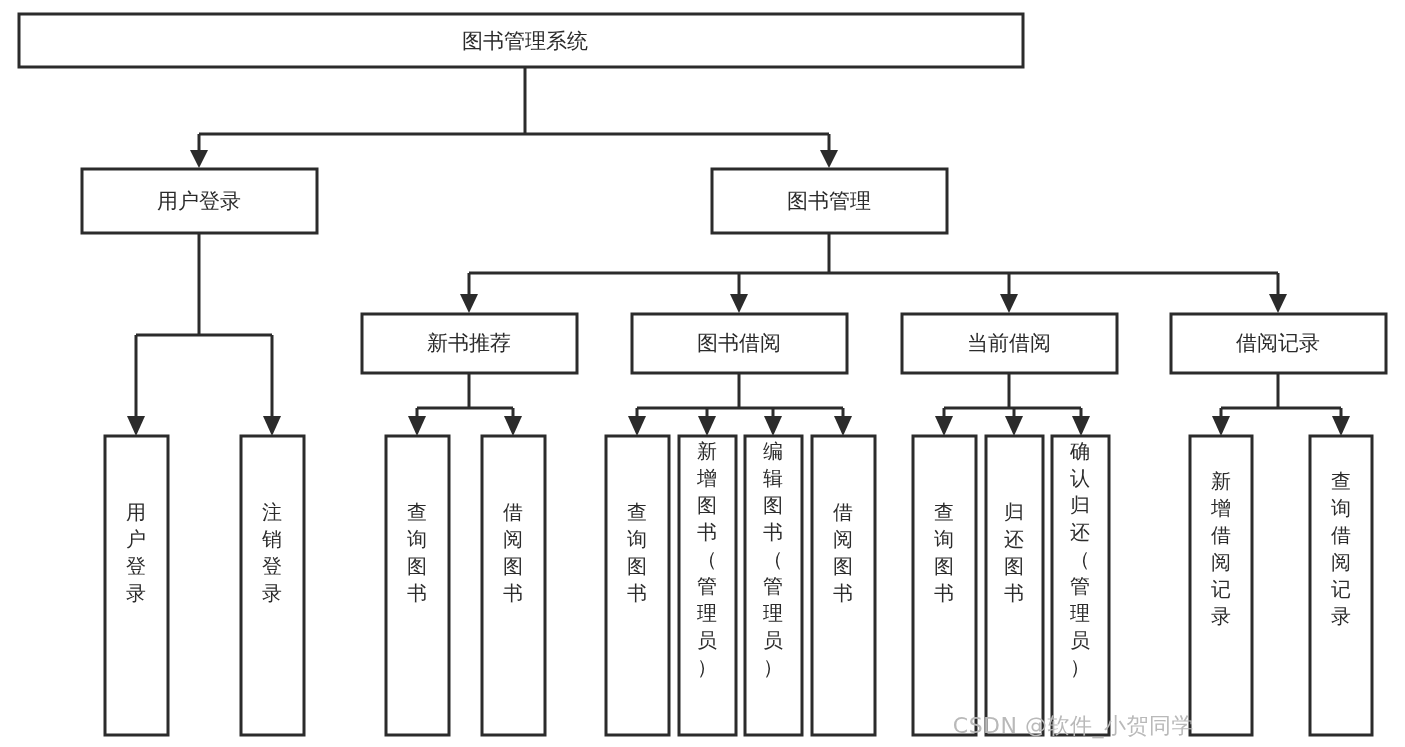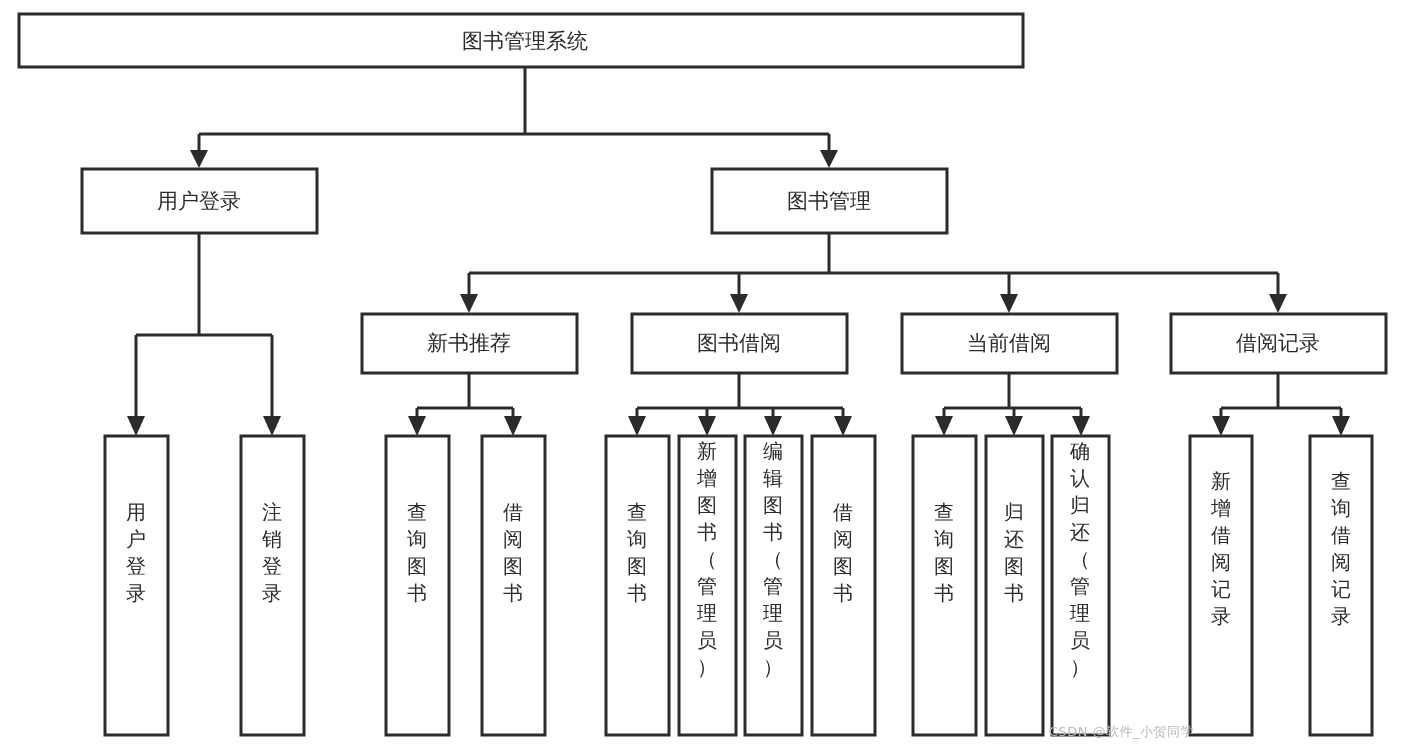--- a/index.html
+++ b/index.html
@@ -54,21 +54,21 @@
     font-family: "DejaVu Sans", "Liberation Sans", sans-serif;
     font-size: 20px;
     fill: #2b2b2b;
     text-anchor: middle;
   }
   .watermark {
     position: absolute;
     right: 8px;
     bottom: 6px;
     font-family: "DejaVu Sans", "Liberation Sans", sans-serif;
-    font-size: 13px;
+    font-size: 22px;
     color: #b9b9b9;
     letter-spacing: 0.5px;
     white-space: nowrap;
     user-select: none;
   }
 </style>
 </head>
 <body>
 
 <div id="diagram-root">

